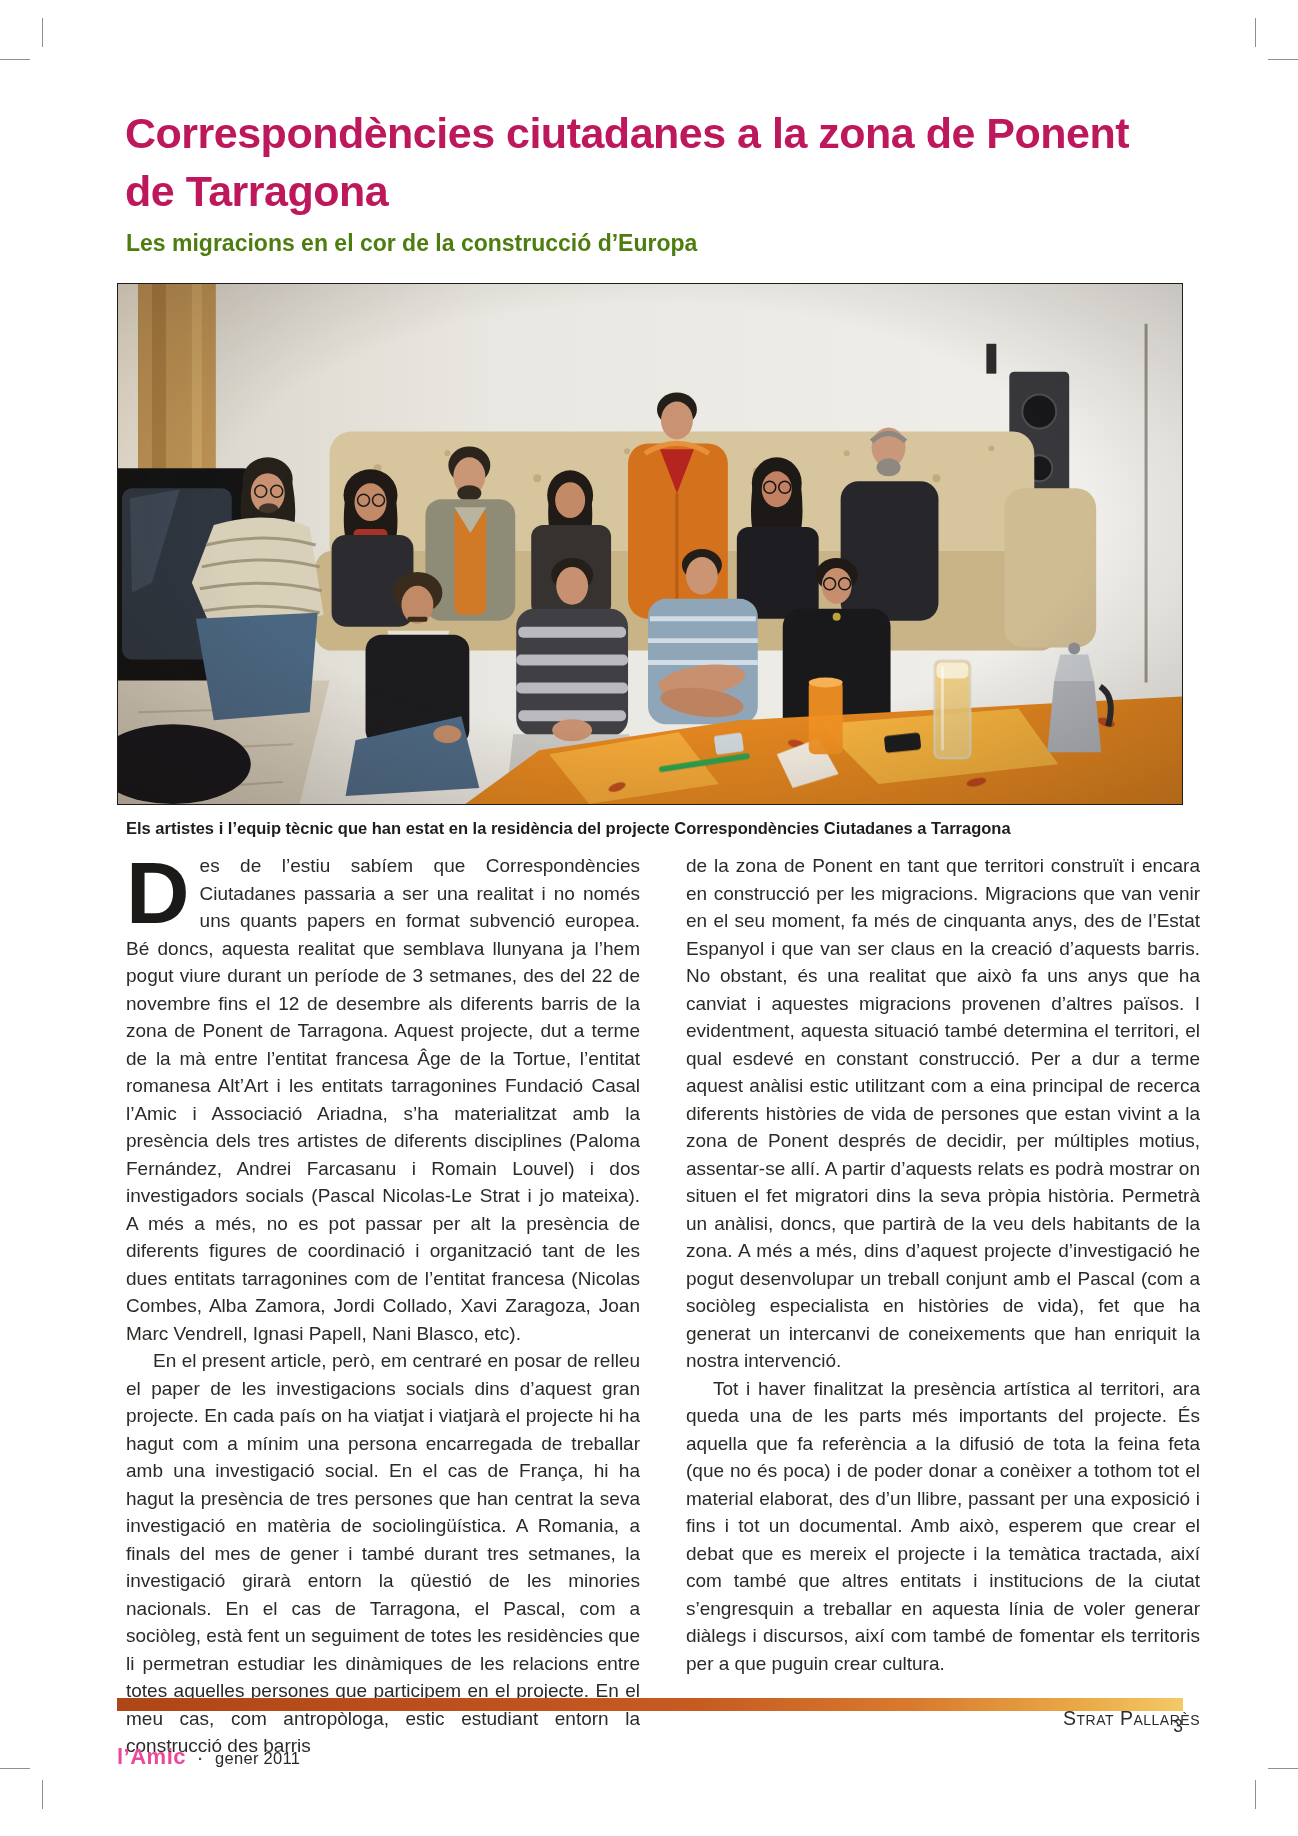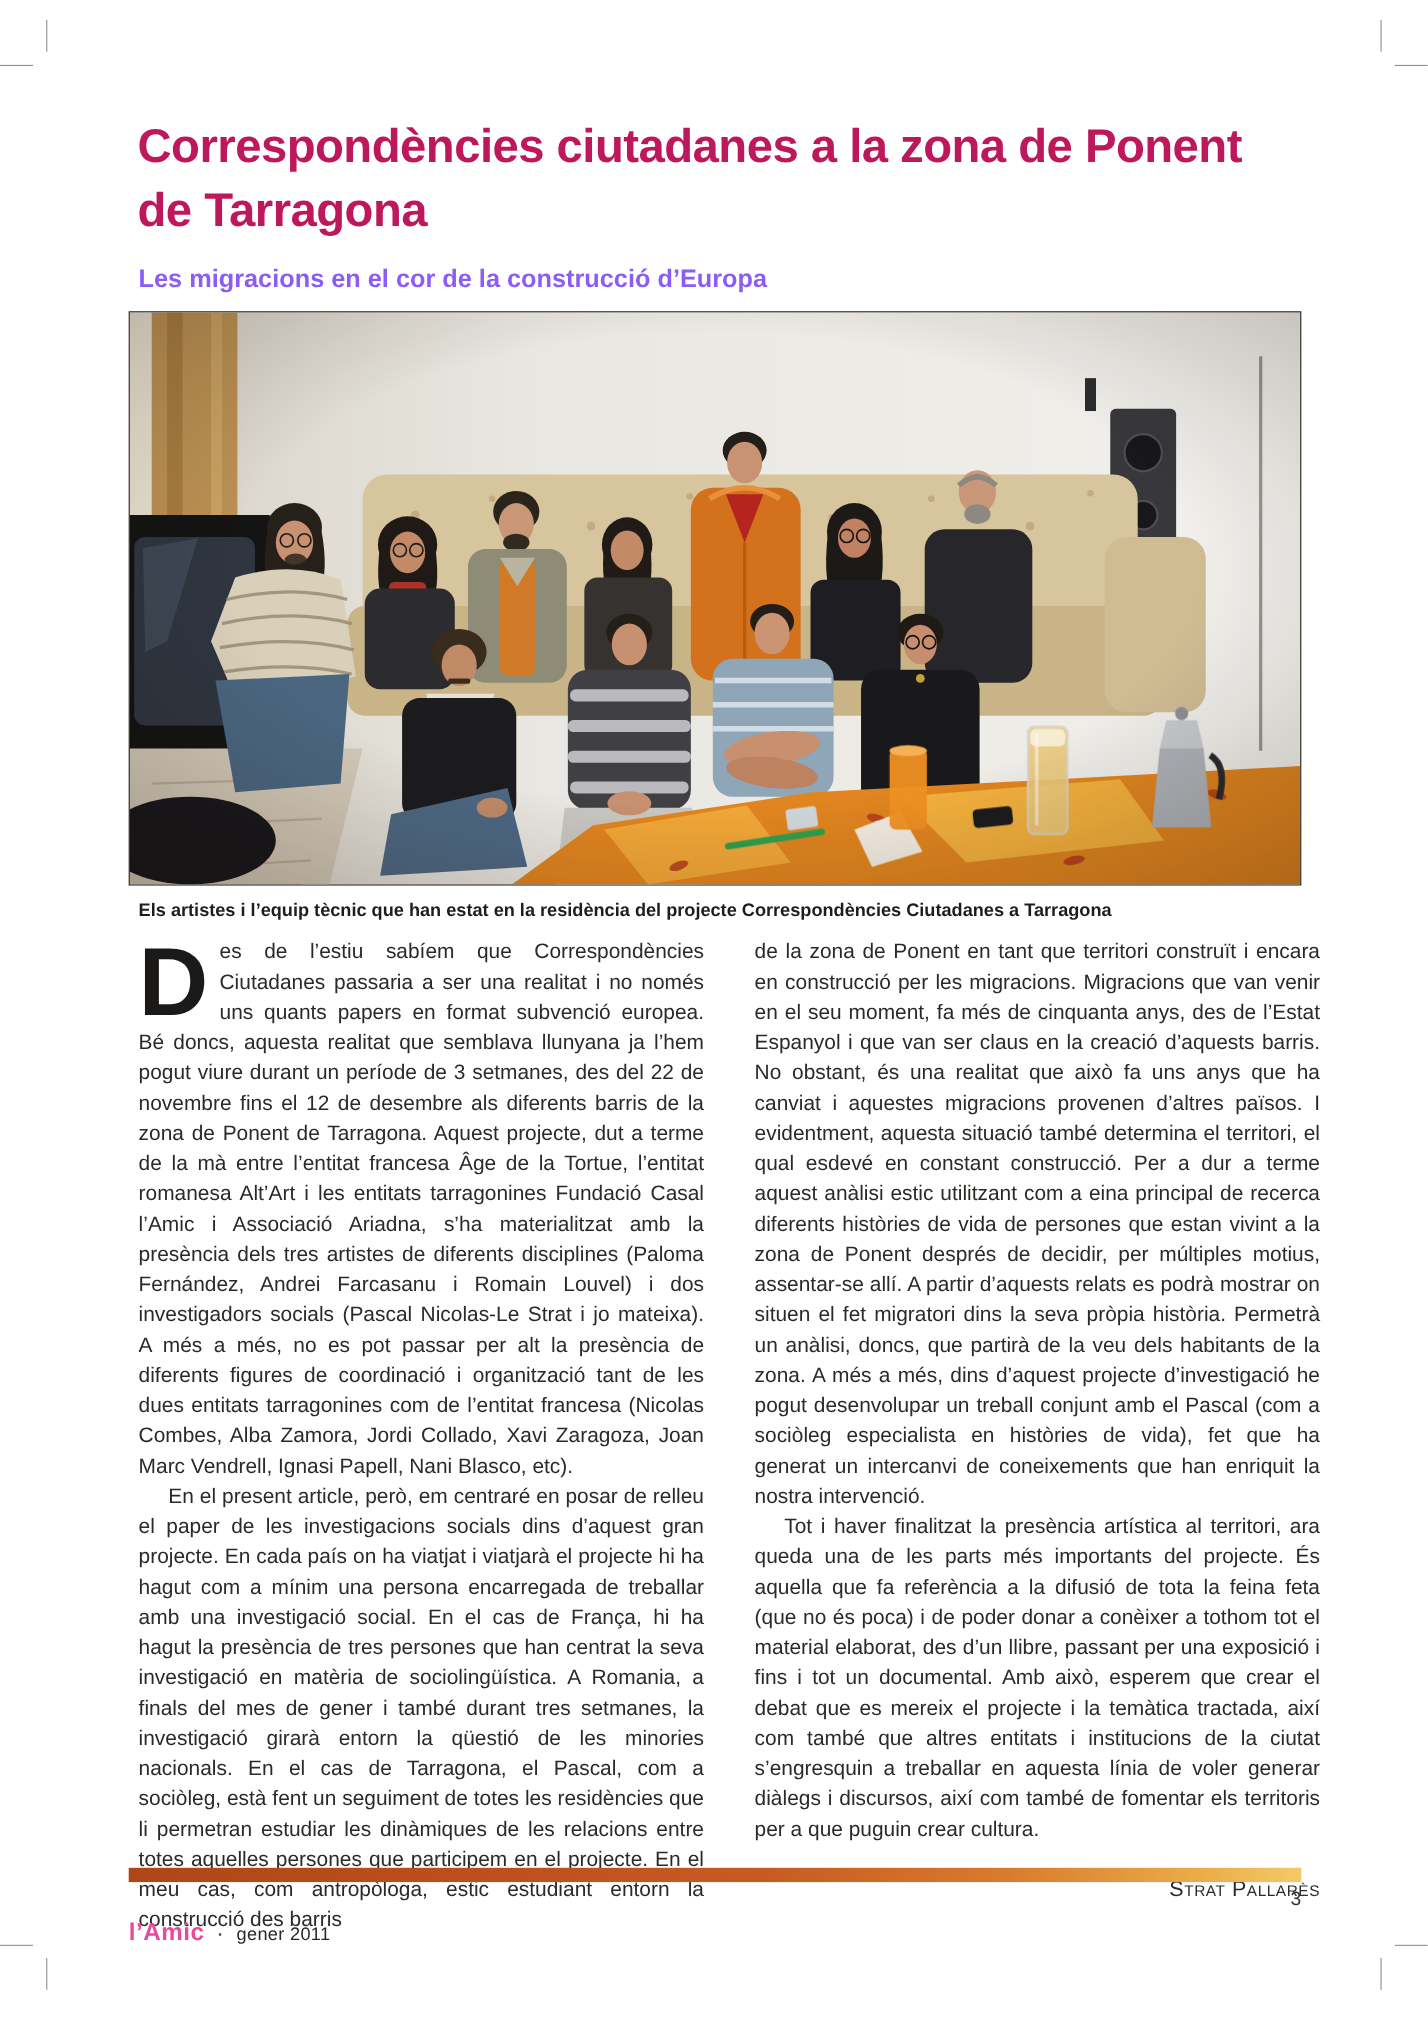--- a/index.html
+++ b/index.html
@@ -14,22 +14,22 @@
   }
   
   .crop{position:absolute;background:#8f8f8f;}
   
   .title{
     position:absolute;left:125px;top:104px;width:1062px;
     font-size:43px;line-height:58px;font-weight:700;
     color:#be185d;letter-spacing:-0.5px;
   }
   .subtitle{
-    position:absolute;left:126px;top:240px;width:1000px;
-    font-size:23px;line-height:27px;font-weight:700;color:#8b5cf6;
+    position:absolute;left:126px;top:230px;width:1000px;
+    font-size:23px;line-height:27px;font-weight:700;color:#4d7c0f;
   }
   
   .photo{
     position:absolute;left:117px;top:283px;width:1066px;height:522px;
     border:1px solid #1c1c1c;box-sizing:border-box;background:#e7e5df;
   }
   .photo svg{display:block;width:100%;height:100%;}
   .caption{
     position:absolute;left:126px;top:818px;width:1057px;
     font-size:16.5px;line-height:21px;font-weight:700;color:#1f1d1c;

